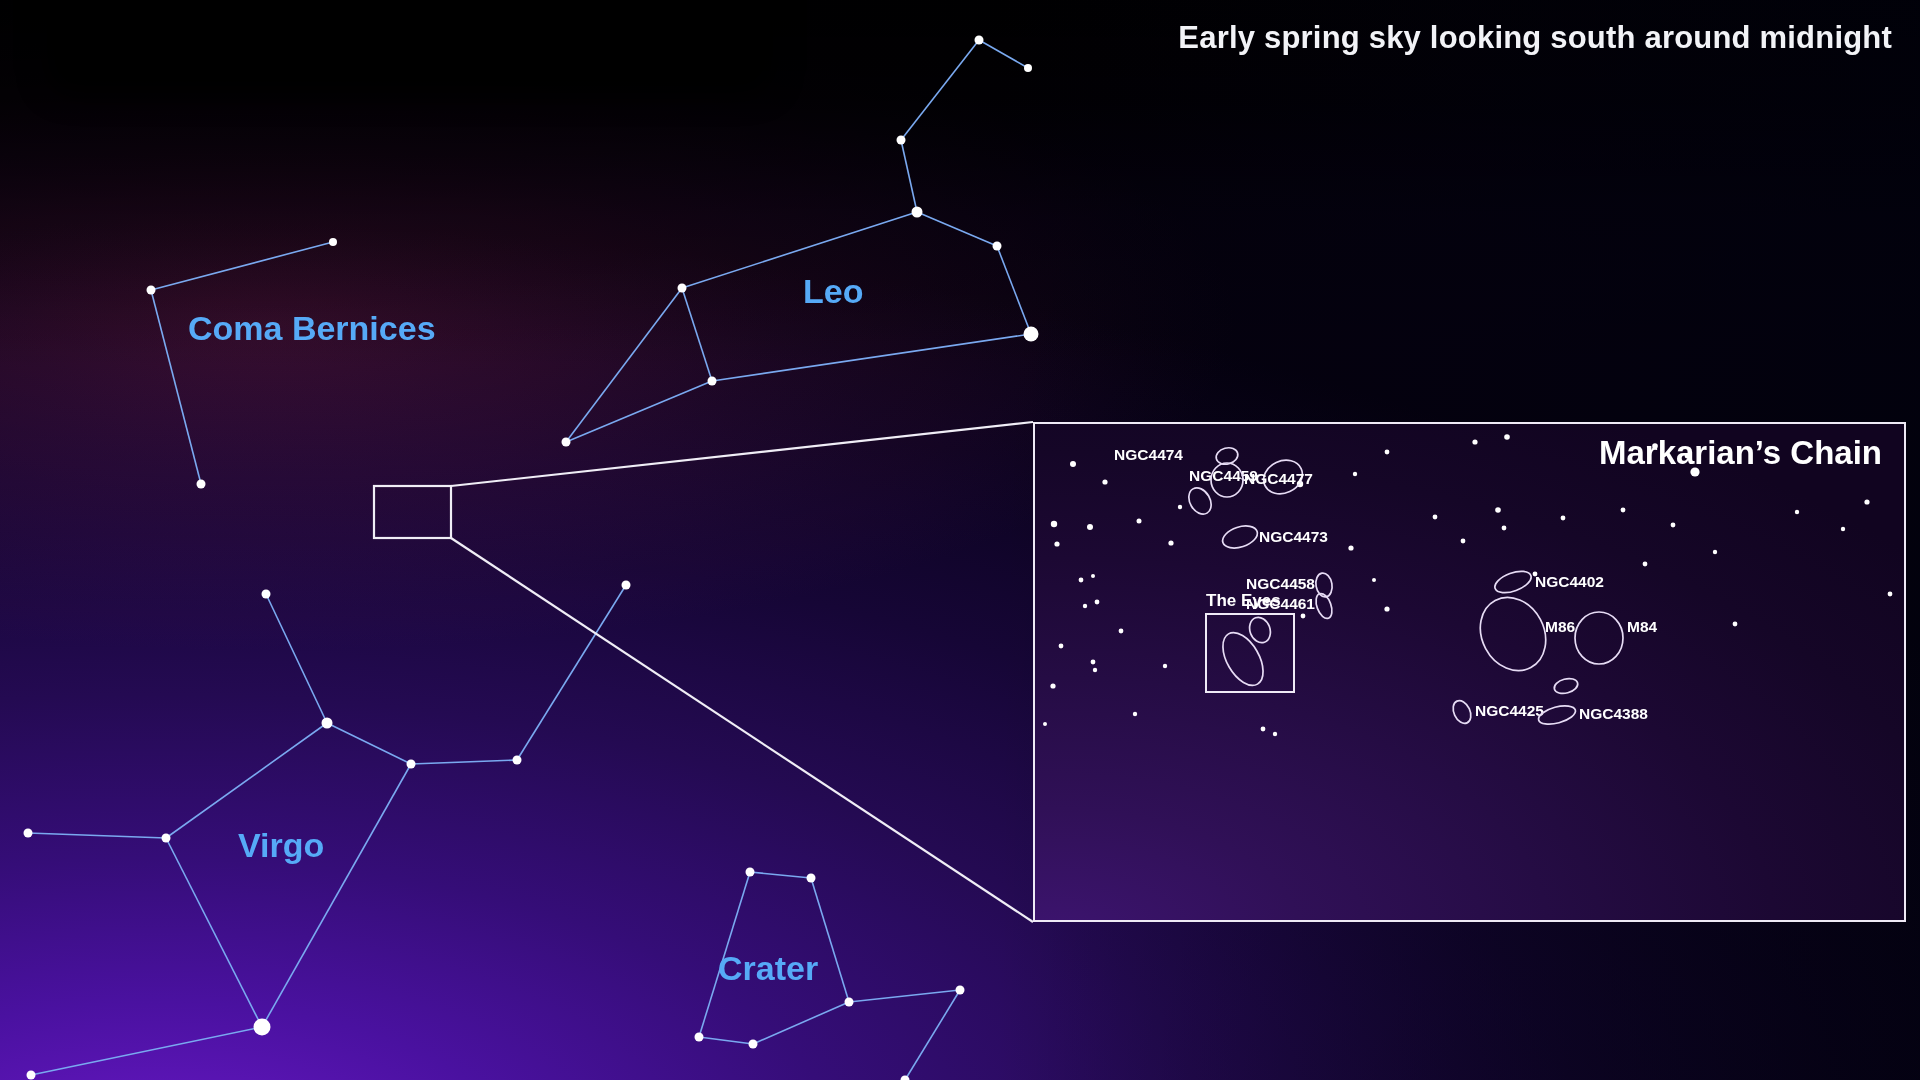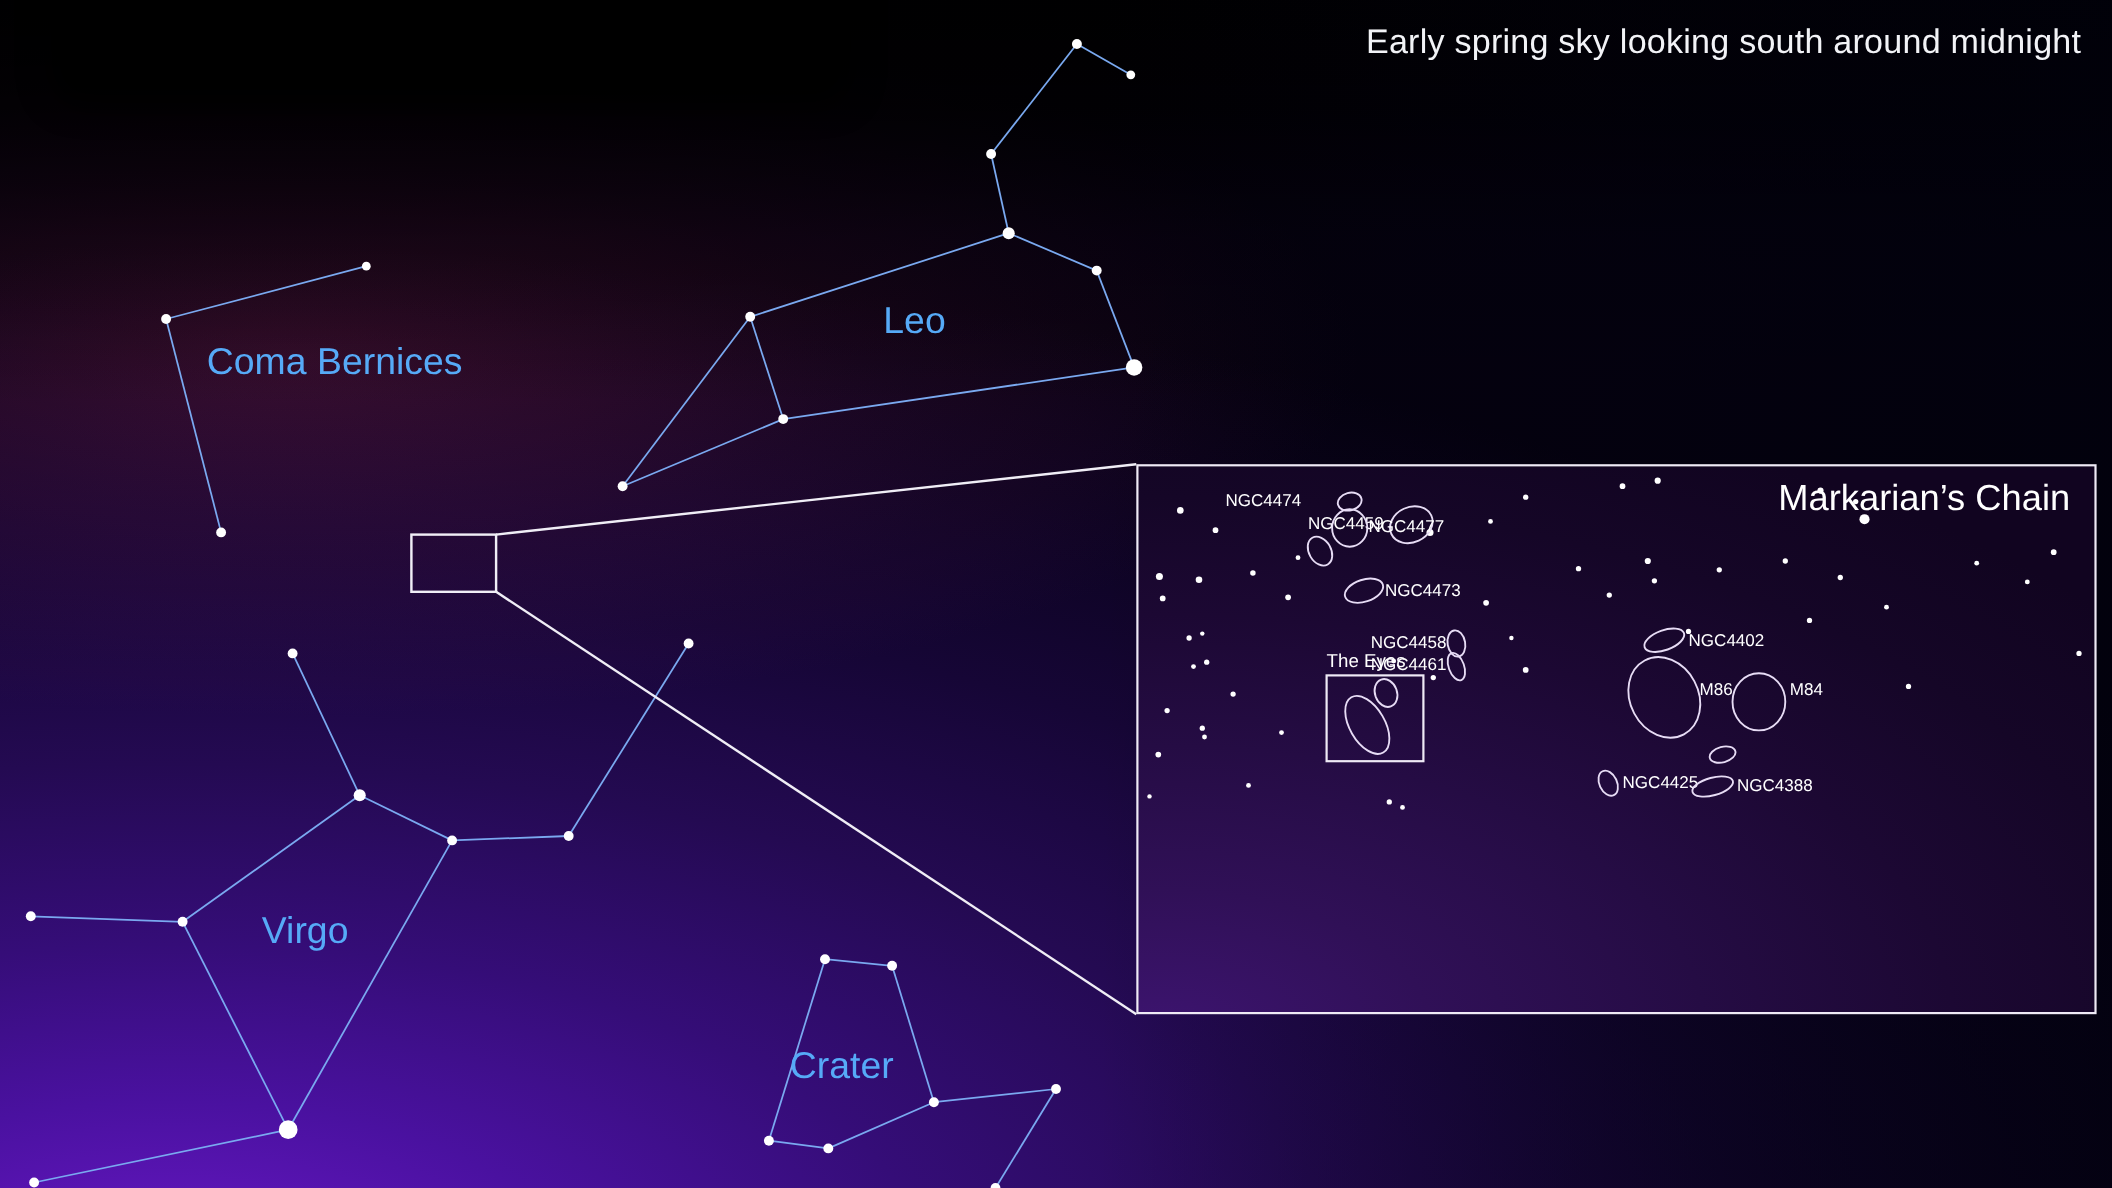--- a/index.html
+++ b/index.html
@@ -1,19 +1,19 @@
 <!DOCTYPE html>
 <html><head>
 <meta charset="utf-8">
 <style>
   * { margin:0; padding:0; box-sizing:border-box; }
   html, body { width:1920px; height:1080px; overflow:hidden; background:#000; }
   body { font-family:"Liberation Sans", sans-serif; }
 
-  #stage { position:relative; width:1920px; height:1080px; overflow:hidden; }
+  #stage { position:relative; width:1920px; height:1080px; overflow:hidden;font-weight:bold; }
 
   
   .sky-base {
     position:absolute; inset:0;
     background:
       radial-gradient(120% 95% at 8% 108%, #6a18c8 0%, #4a11a0 16%, #350d78 30%, #240a52 46%, #160636 62%, #0c0320 78%, #05010f 92%);
   }
   .sky-tint-warm {
     position:absolute; inset:0;
     background:

